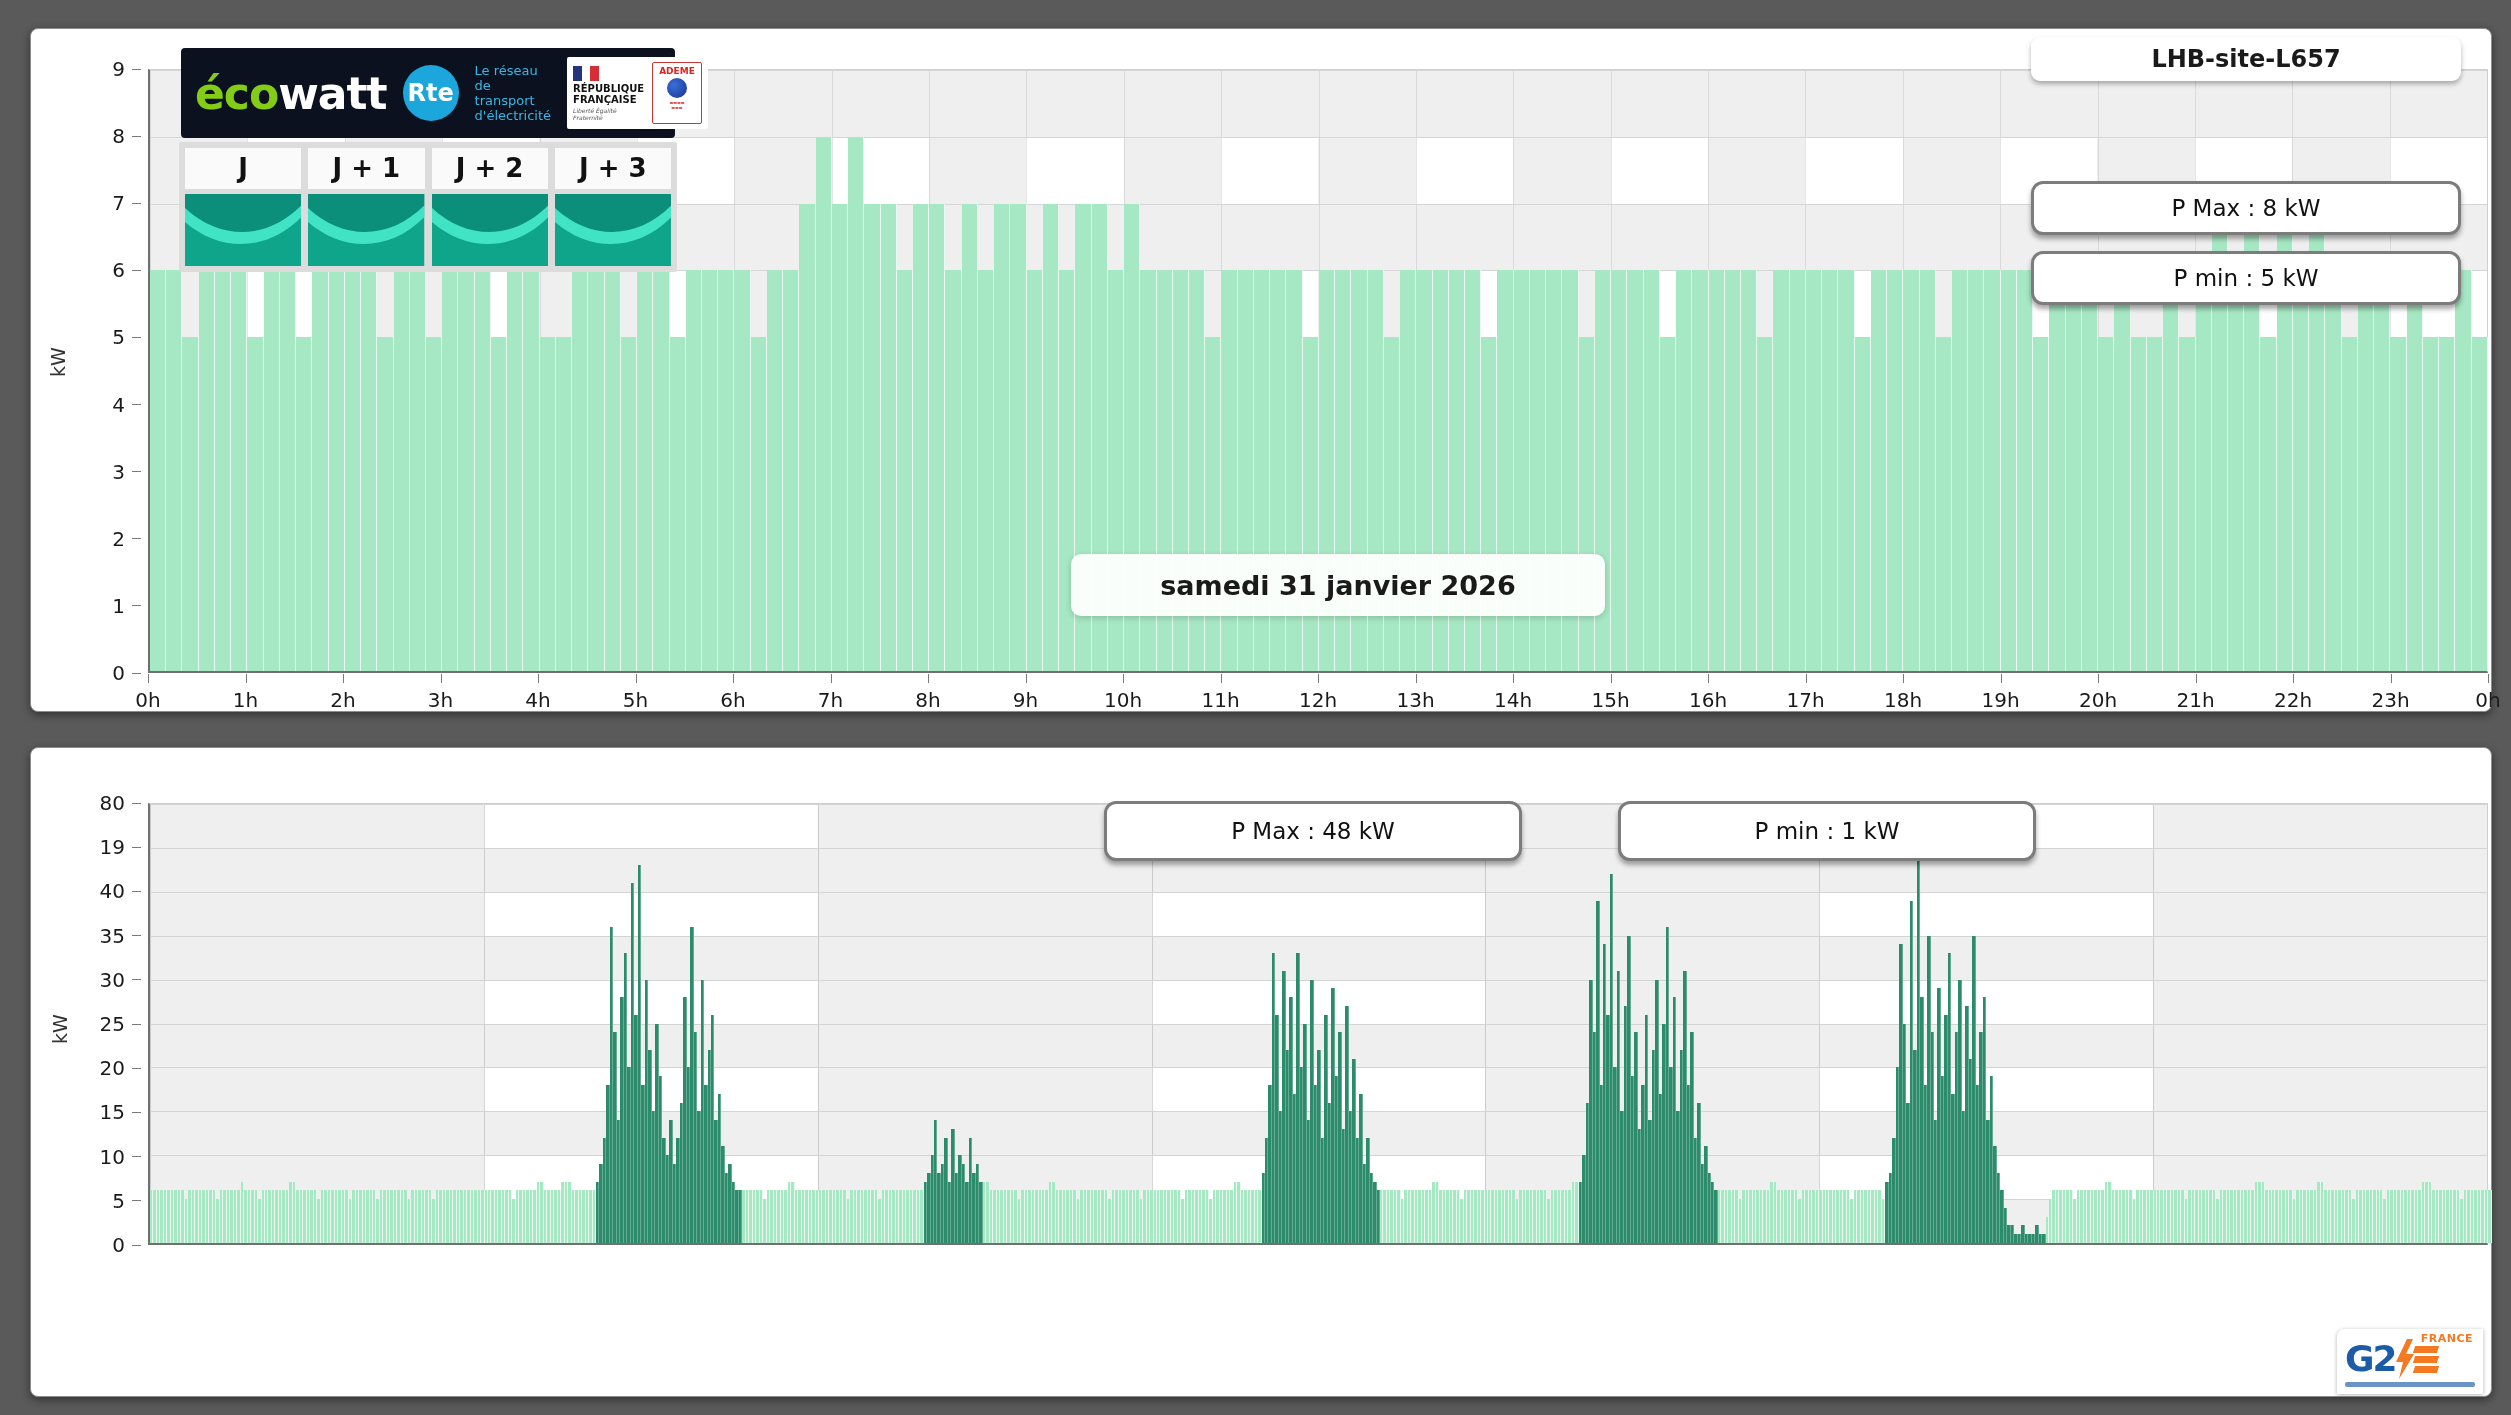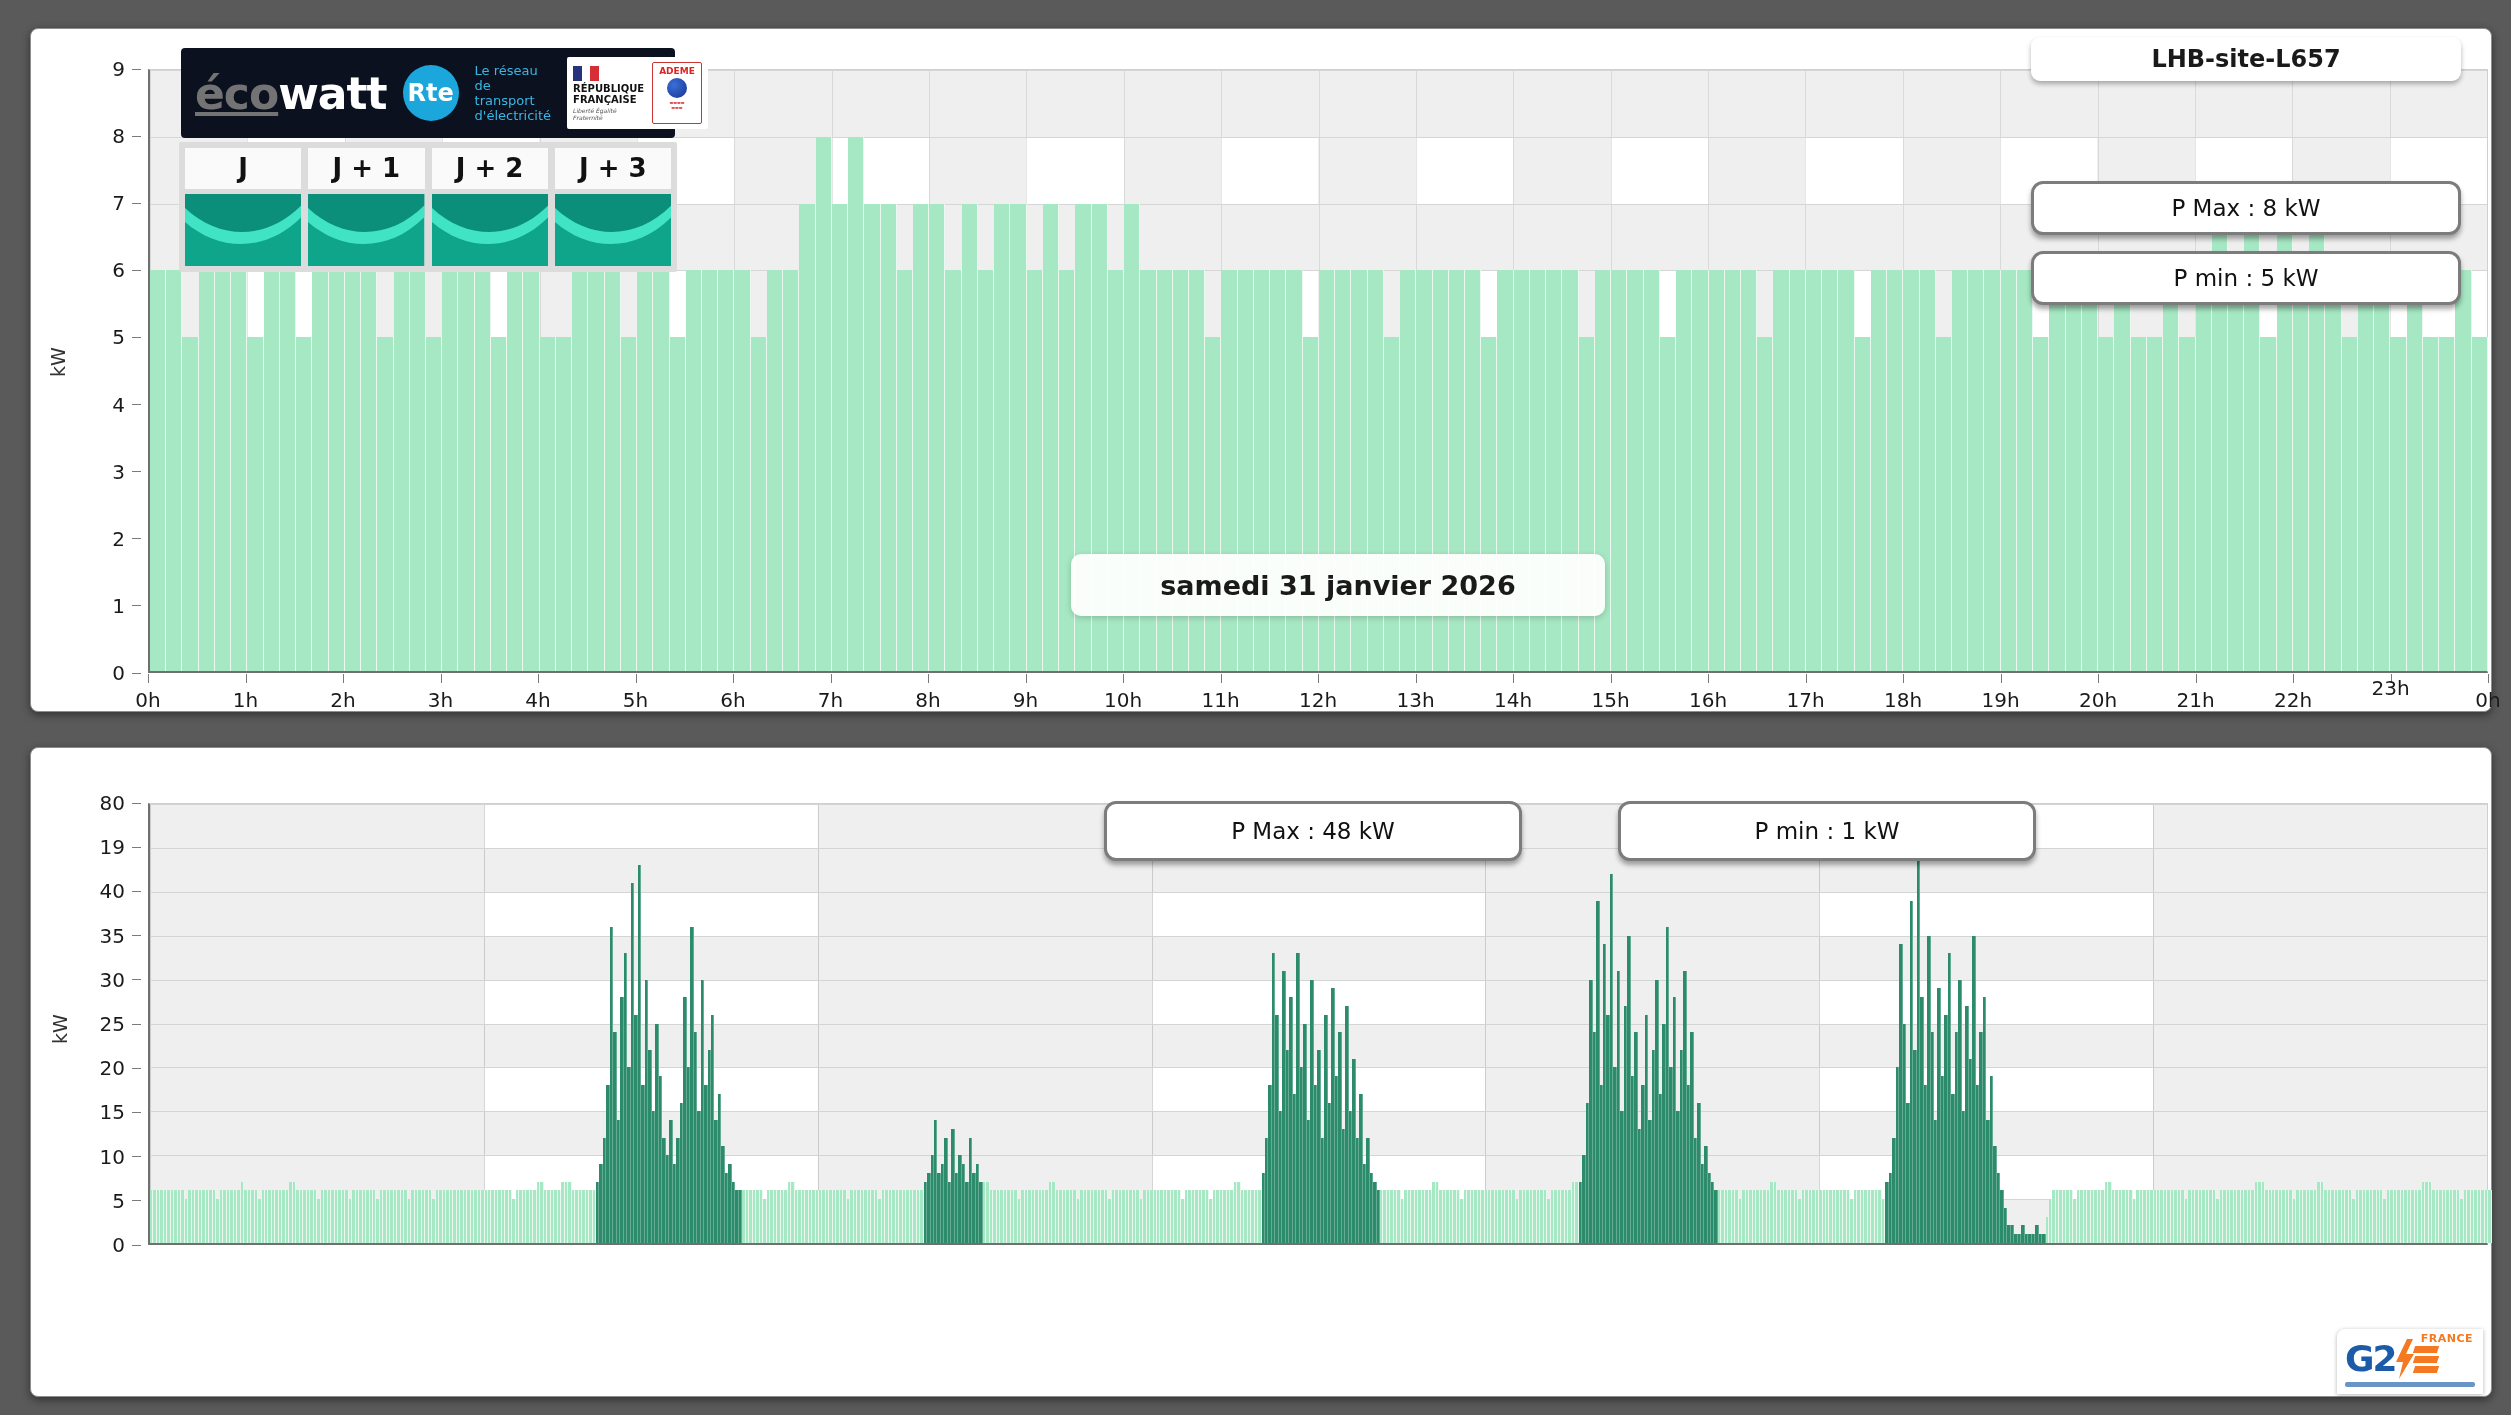--- a/index.html
+++ b/index.html
@@ -48,21 +48,21 @@
      box-shadow:0 4px 5px rgba(0,0,0,.35);z-index:5;}
   .title-box{position:absolute;background:#fff;border-radius:9px;display:flex;align-items:center;justify-content:center;
      font-size:24px;font-weight:bold;box-shadow:0 3px 5px rgba(0,0,0,.3);z-index:5;}
   .date-box{position:absolute;background:rgba(255,255,255,.93);border-radius:10px;display:flex;align-items:center;
      justify-content:center;font-size:27px;font-weight:bold;box-shadow:0 2px 6px rgba(0,0,0,.18);z-index:4;}
 
   
   .eco-banner{position:absolute;left:150px;top:19px;width:494px;height:90px;background:#0c1120;border-radius:4px;
      display:flex;align-items:center;padding:0 14px;gap:16px;z-index:6;}
   .eco-word{font-size:44px;font-weight:bold;letter-spacing:-1px;}
-  .eco-word .eco{color:#737373;text-decoration:underline;}
+  .eco-word .eco{color:#84cc16;}
   .eco-word .watt{color:#fff;}
   .rte-circle{width:56px;height:56px;border-radius:50%;background:#1ba7dc;color:#fff;display:flex;align-items:center;
      justify-content:center;font-size:24px;font-weight:bold;flex:0 0 auto;}
   .rte-tag{color:#38b6e4;font-size:13px;line-height:15px;}
   .rf-box{background:#fff;border-radius:2px;display:flex;gap:6px;padding:5px 6px;align-items:center;margin-left:auto;}
   .rf-left{display:flex;flex-direction:column;gap:2px;}
   .flag{display:flex;width:26px;height:15px;}
   .flag div{flex:1;}
   .rf-name{font-size:10px;font-weight:bold;color:#111;line-height:11px;}
   .rf-devise{font-size:6px;color:#555;font-style:italic;line-height:7px;}
@@ -409,21 +409,21 @@
       <div class="x-lab" style="left: 1267.5px; top: 14px;">13h</div>
       <div class="x-lab" style="left: 1365px; top: 14px;">14h</div>
       <div class="x-lab" style="left: 1462.5px; top: 14px;">15h</div>
       <div class="x-lab" style="left: 1560px; top: 14px;">16h</div>
       <div class="x-lab" style="left: 1657.5px; top: 14px;">17h</div>
       <div class="x-lab" style="left: 1755px; top: 14px;">18h</div>
       <div class="x-lab" style="left: 1852.5px; top: 14px;">19h</div>
       <div class="x-lab" style="left: 1950px; top: 14px;">20h</div>
       <div class="x-lab" style="left: 2047.5px; top: 14px;">21h</div>
       <div class="x-lab" style="left: 2145px; top: 14px;">22h</div>
-      <div class="x-lab" style="left: 2242.5px; top: 2px; text-align: center;">23h</div>
+      <div class="x-lab" style="left: 2242.5px; top: 14px; text-align: center;">23h</div>
       <div class="x-lab" style="left: 2340px; top: 14px;">0h</div>
     </div>
   <div class="axis-kw" style="left:12px;top:322px;">kW</div>
 </div>
 
 <div class="card" id="card-bottom">
   <div class="plot" id="plot-bottom">
     <div class="bars" id="bars-bottom">
         <div class="bar" style="height: 12%;"></div>
         <div class="bar" style="height: 12%;"></div>

